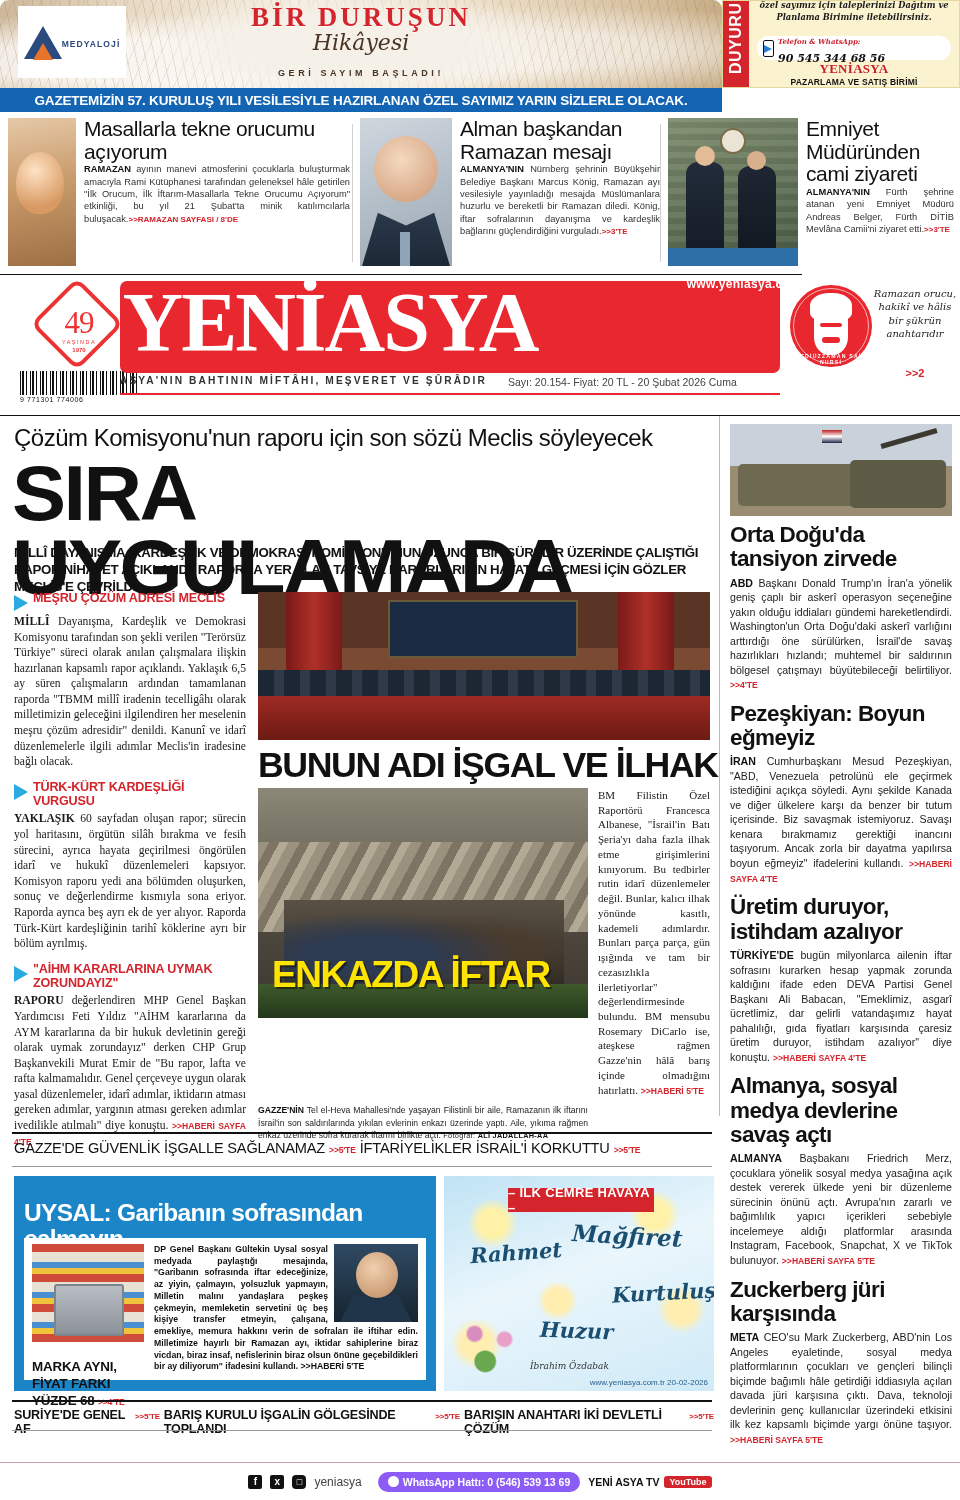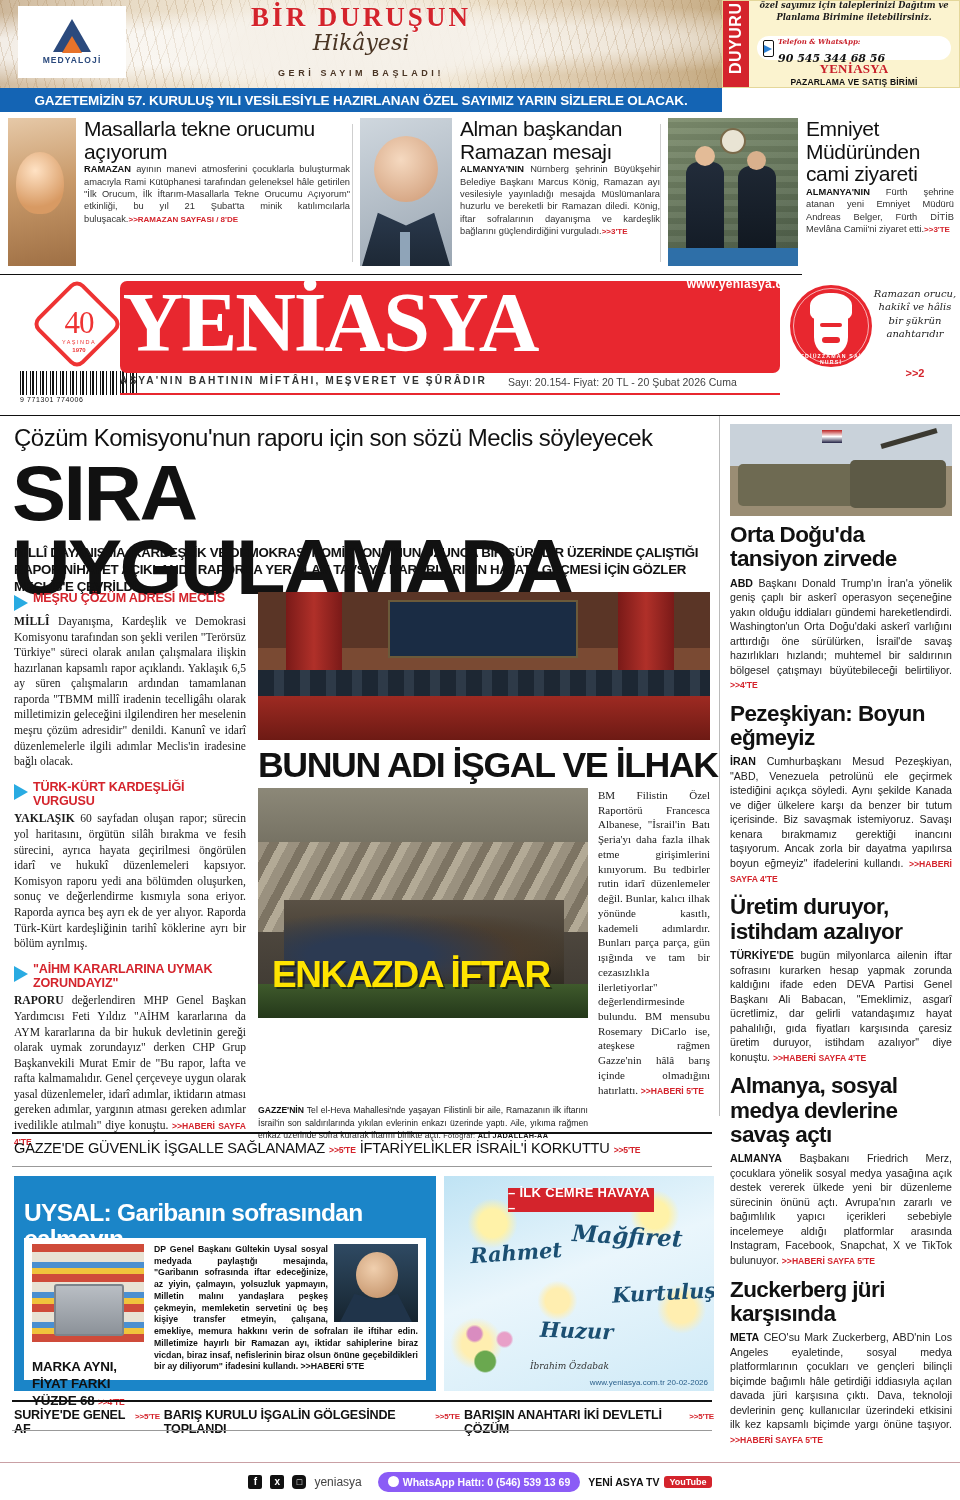--- a/index.html
+++ b/index.html
@@ -7,39 +7,40 @@
     width: 960px; height: 1500px;
     background: #ffffff;
     font-family: "Liberation Sans", sans-serif;
     overflow: hidden;
   }
   .page { position: relative; width: 960px; height: 1500px; background:#fff; }
 
   
   .topstrip { position:relative; width:960px; height:112px; overflow:hidden; }
   .ad-left {
-    position:absolute; left:0; top:0; width:722px; height:88px;
+    position:absolute; left:0; top:0; width:722px; height:112px;
     background:
       radial-gradient(ellipse at 22% 55%, rgba(255,255,255,.75) 0 24%, rgba(0,0,0,0) 55%),
       radial-gradient(ellipse at 72% 45%, rgba(255,255,255,.6) 0 20%, rgba(0,0,0,0) 52%),
       linear-gradient(100deg,#cdb79a 0%,#e8dbc6 18%,#f4ecdd 40%,#efe3cd 62%,#d8c3a4 85%,#c3a87f 100%);
+    border-radius: 9px;
   }
   .ad-left:before{
     content:""; position:absolute; inset:0;
     background:
       repeating-linear-gradient(78deg, rgba(150,110,60,.20) 0 1px, rgba(0,0,0,0) 1px 9px),
       repeating-linear-gradient(-65deg, rgba(150,110,60,.13) 0 1px, rgba(0,0,0,0) 1px 13px);
   }
   .ad-left:after{
     content:""; position:absolute; left:140px; top:-10px; width:420px; height:110px;
     background: radial-gradient(ellipse at 50% 50%, rgba(245,240,232,.95) 0 38%, rgba(245,240,232,0) 72%);
   }
   .medyaloji {
     position:absolute; left:18px; top:6px; width:108px; height:72px;
-    background:#fff; display:flex; flex-direction:column; align-items:center; justify-content:center; z-index:4;
+    background:#fff; display:flex; flex-direction:row; align-items:center; justify-content:center; z-index:4;
   }
   .medyaloji .tri { width:0;height:0;border-left:19px solid transparent;border-right:19px solid transparent;border-bottom:33px solid #2b4a7d; position:relative; }
   .medyaloji .tri:after{ content:""; position:absolute; left:-10px; top:17px; width:0;height:0;
     border-left:10px solid transparent;border-right:10px solid transparent;border-bottom:17px solid #e8732a;}
   .medyaloji .mname { font-size:8.5px; letter-spacing:1.1px; color:#2b4a7d; font-weight:bold; margin-top:3px; }
 
   .ad-t1 { position:absolute; left:0; right:0; top:2px; text-align:center; z-index:3;
     font-family:"Liberation Serif", serif; font-weight:bold; font-size:27px; letter-spacing:3px;
     color:#d4242c; text-shadow:0 1px 0 rgba(255,255,255,.7); }
   .ad-t2 { position:absolute; left:0; right:0; top:30px; text-align:center; z-index:3;
@@ -363,21 +364,21 @@
       <div class="tx">
         <h3>Emniyet Müdüründen cami ziyareti</h3>
         <p><b>ALMANYA'NIN</b><span> Fürth şehrine atanan yeni Emniyet Müdürü Andreas Belger, Fürth DİTİB Mevlâna Camii'ni ziyaret etti.</span><span class="ref">&gt;&gt;3'TE</span></p>
       </div>
     </div>
   </div>
 
   <div class="masthead">
     <div class="seal">
       <div class="dia"></div>
-      <div class="n56">40</div>
+      <div class="n56">49</div>
       <div class="yil">YAŞINDA</div>
       <div class="yr">1970</div>
     </div>
     <div class="barcode">
       <div class="bars"></div>
       <div class="num">9 771301 774006</div>
     </div>
 
     <div class="logobox"></div>
     <div class="logotext"><span>YENİ</span><span>ASYA</span></div>

